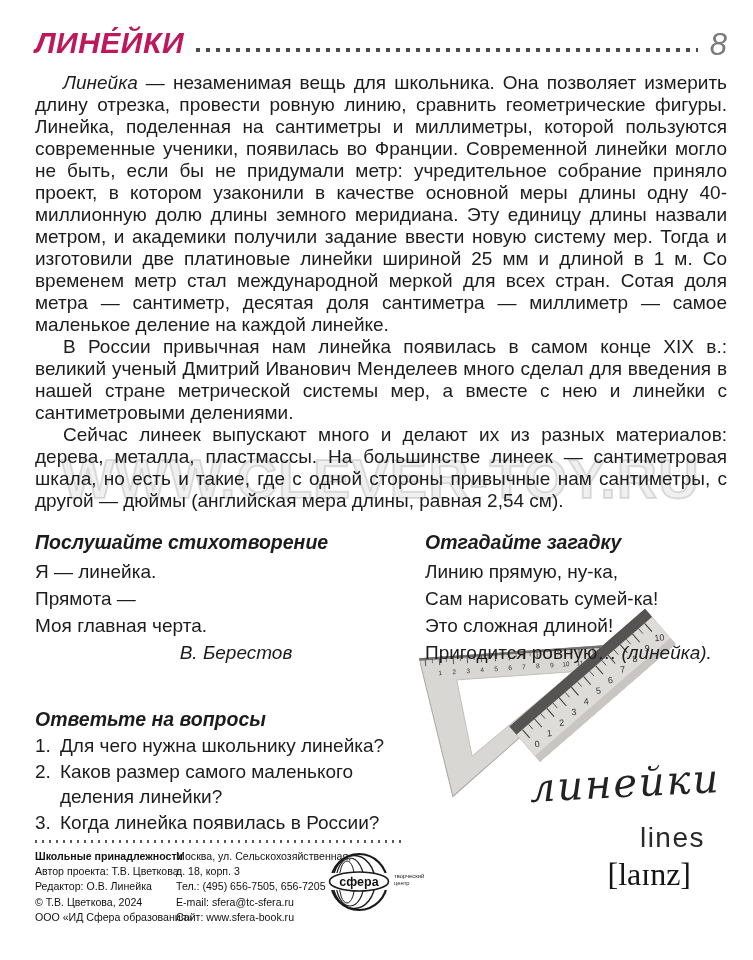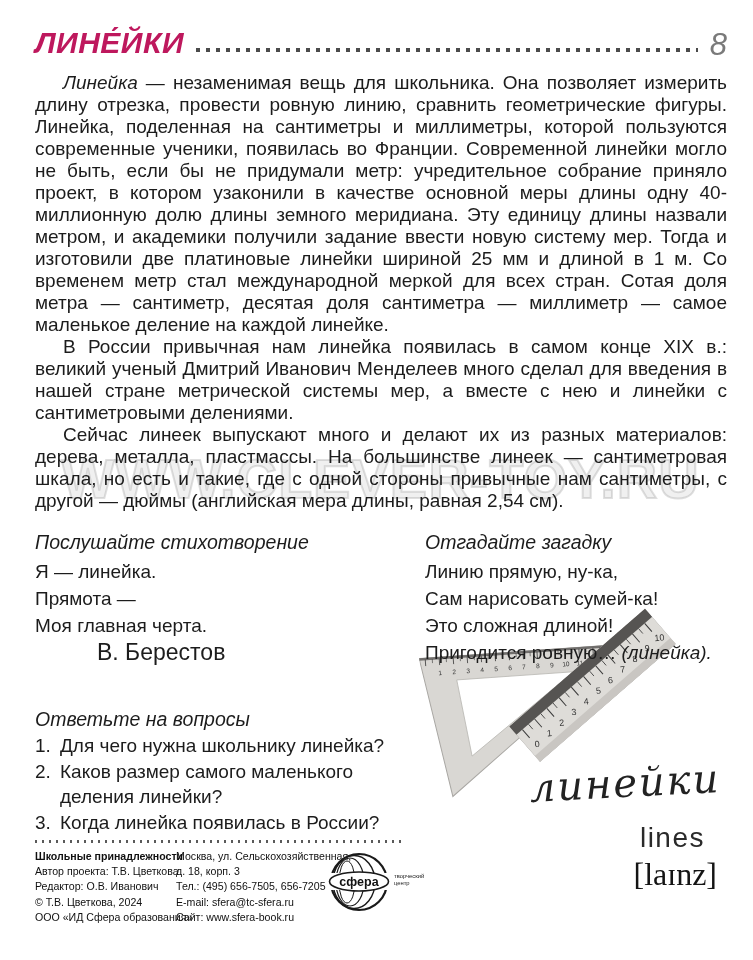--- a/index.html
+++ b/index.html
@@ -14,39 +14,39 @@
 
   .article{position:absolute;left:35px;top:72px;width:692px;font-size:19px;line-height:22px;text-align:justify;z-index:1;}
   .article p{text-indent:28px;}
 
   .watermark{position:absolute;left:0;top:446px;width:753px;text-align:center;font-size:56px;font-weight:bold;
     letter-spacing:1px;white-space:nowrap;z-index:0;color:rgba(160,160,160,0.16);padding-left:8px;
     -webkit-text-stroke:2px rgba(150,150,150,0.30);}
 
   .col-poem{position:absolute;left:35px;top:531px;width:340px;z-index:1;}
   .col-riddle{position:absolute;left:425px;top:531px;width:322px;z-index:1;}
-  .col-head{font-size:19.5px;font-weight:normal;font-style:italic;margin-bottom:4px;}
+  .col-head{font-size:19.5px;font-weight:bold;font-style:italic;margin-bottom:4px;}
   .vline{font-size:19px;line-height:27px;}
-  .poem-author{font-size:23px;padding-left:62px;line-height:27px;}
+  .poem-author{font-size:19px;font-style:italic;padding-left:62px;line-height:27px;text-align:center;}
   .answer{font-style:italic;}
 
   .questions{position:absolute;left:35px;top:708px;width:392px;z-index:1;}
   .questions .col-head{margin-bottom:2px;}
   .q-item{font-size:19px;line-height:25.5px;display:flex;}
   .q-num{width:25px;flex:none;}
   .q-text{flex:1;}
 
   .tri-ruler{position:absolute;left:424px;top:650px;transform:rotate(-4deg);z-index:0;}
   .str-ruler{position:absolute;left:540px;top:715px;transform:rotate(-41deg);transform-origin:0 100%;z-index:0;}
 
   .vocab-ru{position:absolute;left:520px;top:760px;width:210px;text-align:center;
     font-family:"DejaVu Serif",serif;font-style:italic;font-size:40px;color:#222;
     letter-spacing:2px;transform:rotate(-3deg);z-index:1;}
   .vocab-en{position:absolute;right:48px;top:822px;font-size:28px;color:#2a2a2a;letter-spacing:1.5px;}
-  .vocab-tr{position:absolute;right:36px;top:856px;font-size:32px;font-family:"Liberation Serif",serif;color:#141414;margin-left:40px;}
+  .vocab-tr{position:absolute;right:62px;top:856px;font-size:32px;font-family:"Liberation Serif",serif;color:#141414;margin-left:40px;}
 
   .footer-dots{position:absolute;left:35px;top:840px;width:368px;height:3px;
     background:repeating-linear-gradient(90deg,#5a5a5a 0 2.5px,transparent 2.5px 7px);}
   .f-col1{position:absolute;left:35px;top:849px;font-size:10.6px;line-height:15.2px;color:#101010;white-space:nowrap;}
   .f-col2{position:absolute;left:176px;top:849px;font-size:10.6px;line-height:15.2px;color:#101010;white-space:nowrap;}
   .f-title{font-weight:bold;}
   .f-logo{position:absolute;left:328px;top:851px;}
 </style>
 </head>
 <body>
@@ -197,21 +197,21 @@
 
   <div class="vocab-ru">линейки</div>
   <div class="vocab-en">lines</div>
   <div class="vocab-tr">[laɪnz]</div>
 
   <div class="footer-dots"></div>
   <div class="f-col1">
     <div class="f-title">Школьные принадлежности</div>
     <div>
         <div>Автор проекта: Т.В. Цветкова</div>
-        <div>Редактор: О.В. Иванович</div>
+        <div>Редактор: О.В. Линейка</div>
         <div>© Т.В. Цветкова, 2024</div>
         <div>ООО «ИД Сфера образования»</div>
       </div>
   </div>
   <div class="f-col2">
     <div>
         <div>Москва, ул. Сельскохозяйственная,</div>
         <div>д. 18, корп. 3</div>
         <div>Тел.: (495) 656-7505, 656-7205</div>
         <div>E-mail: sfera@tc-sfera.ru</div>

